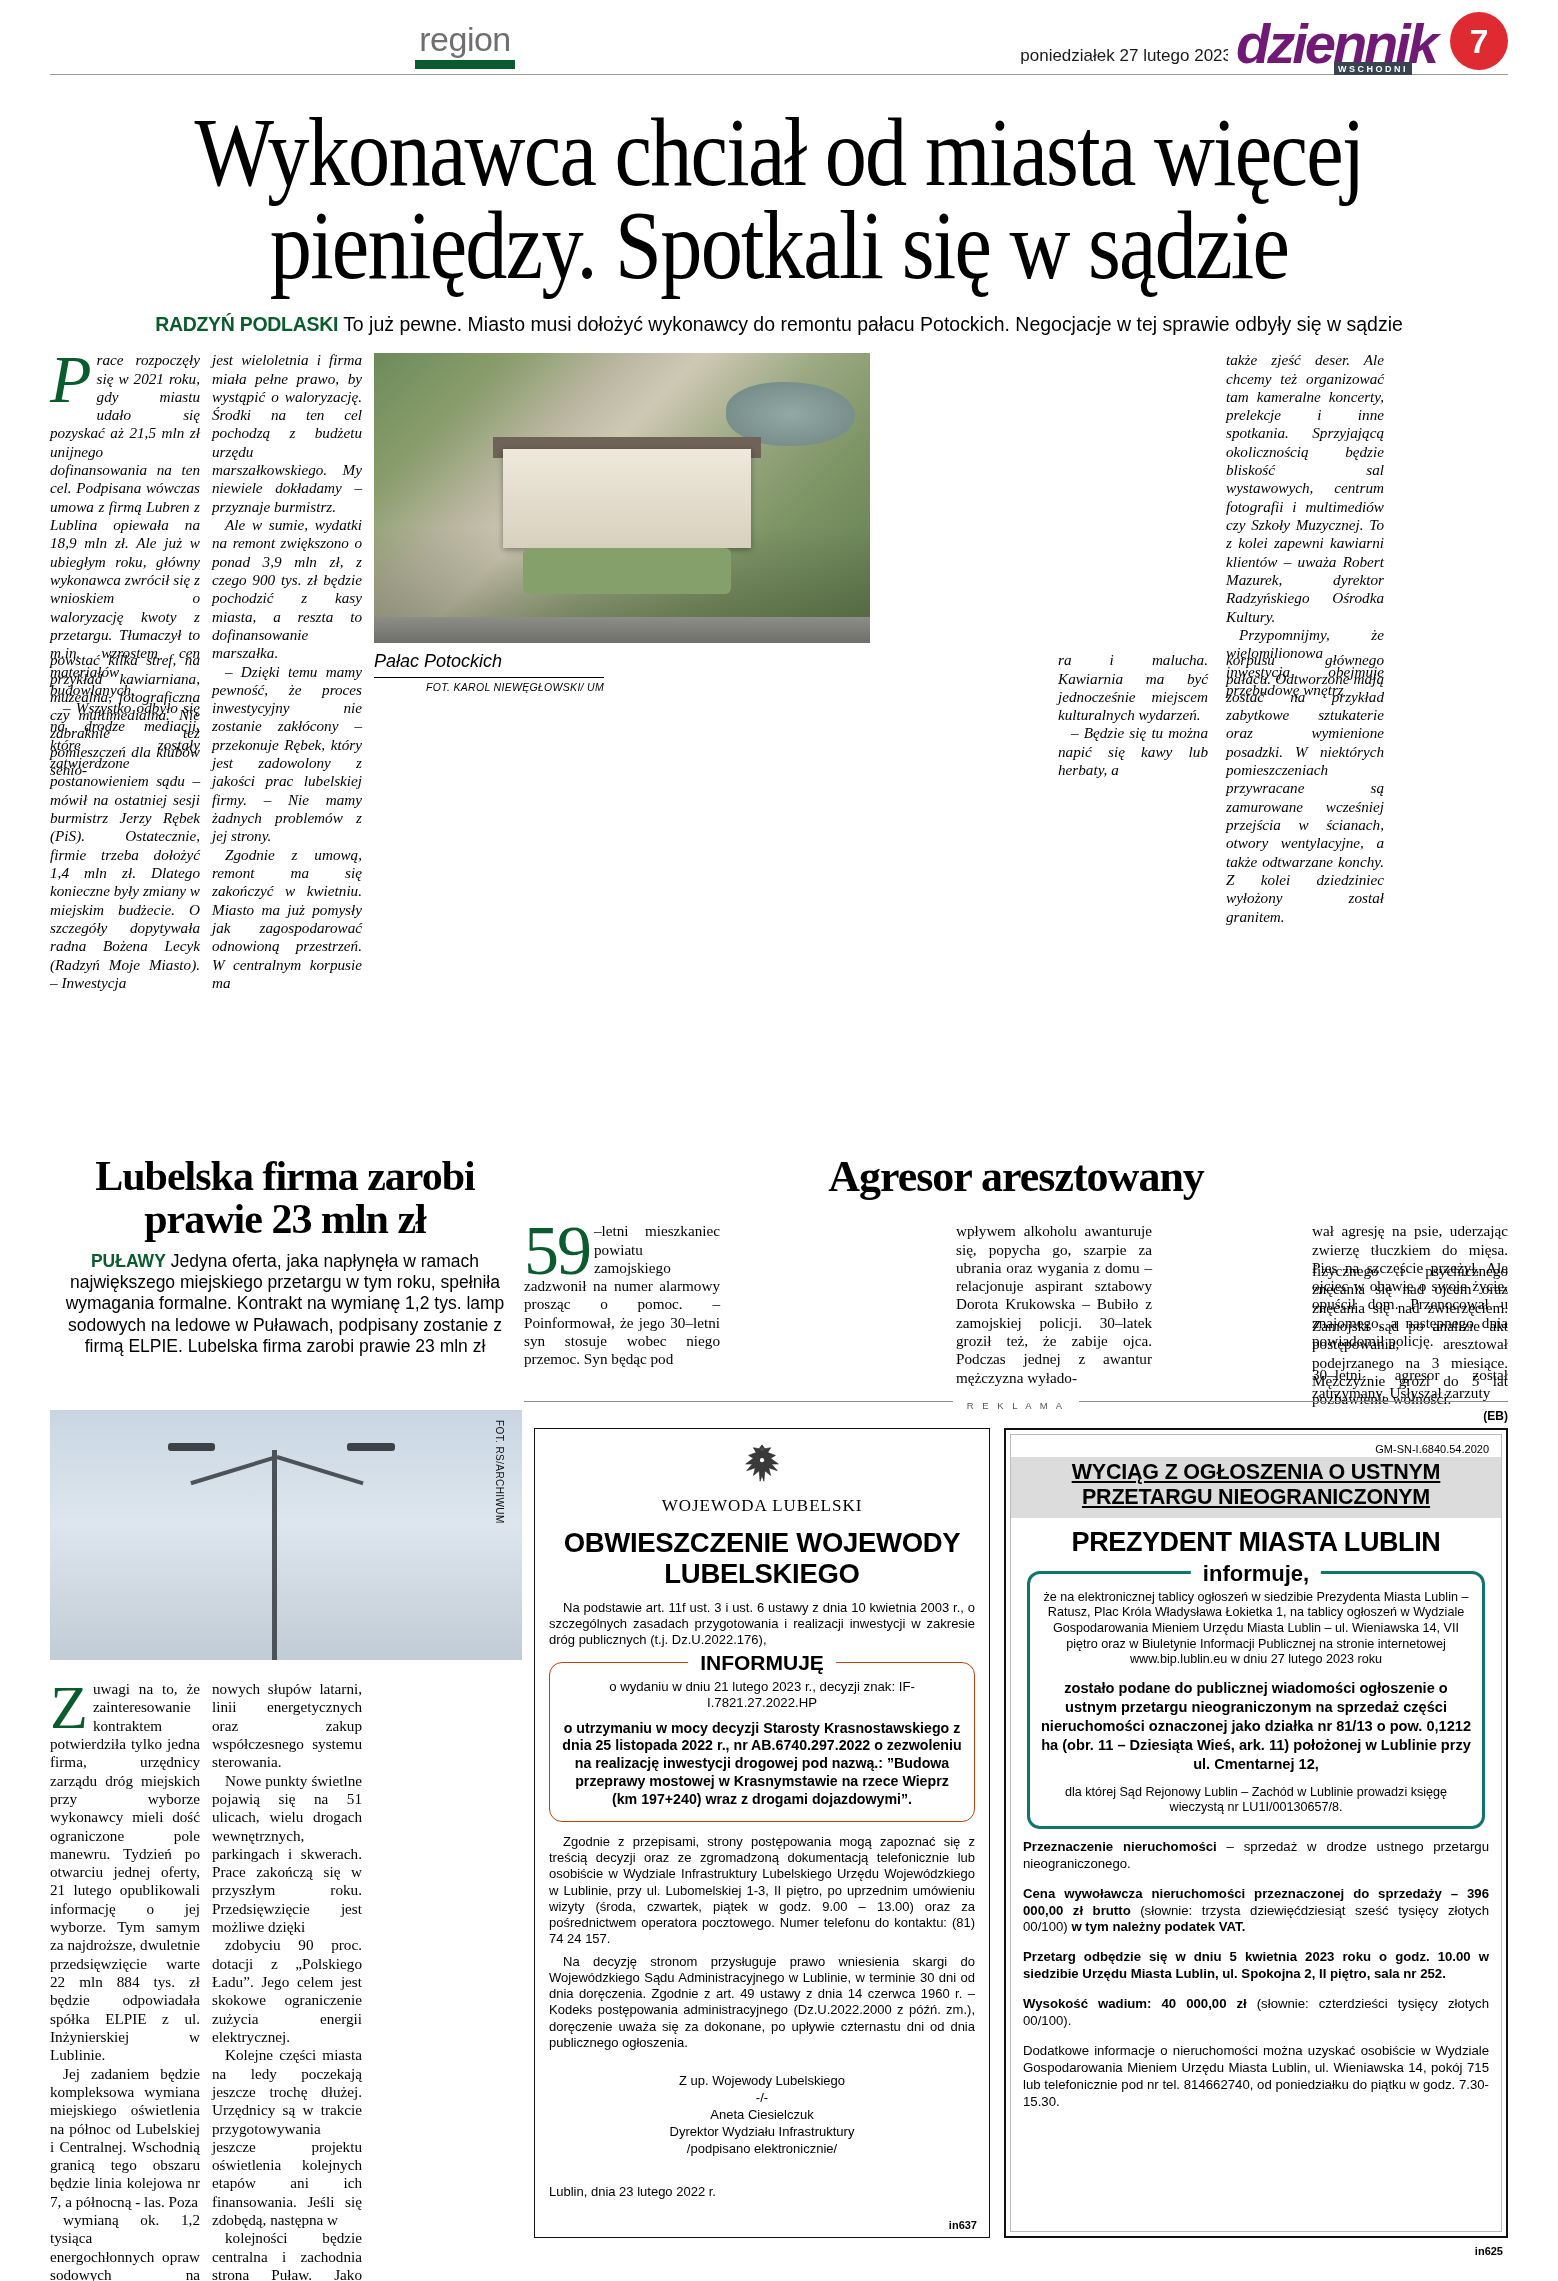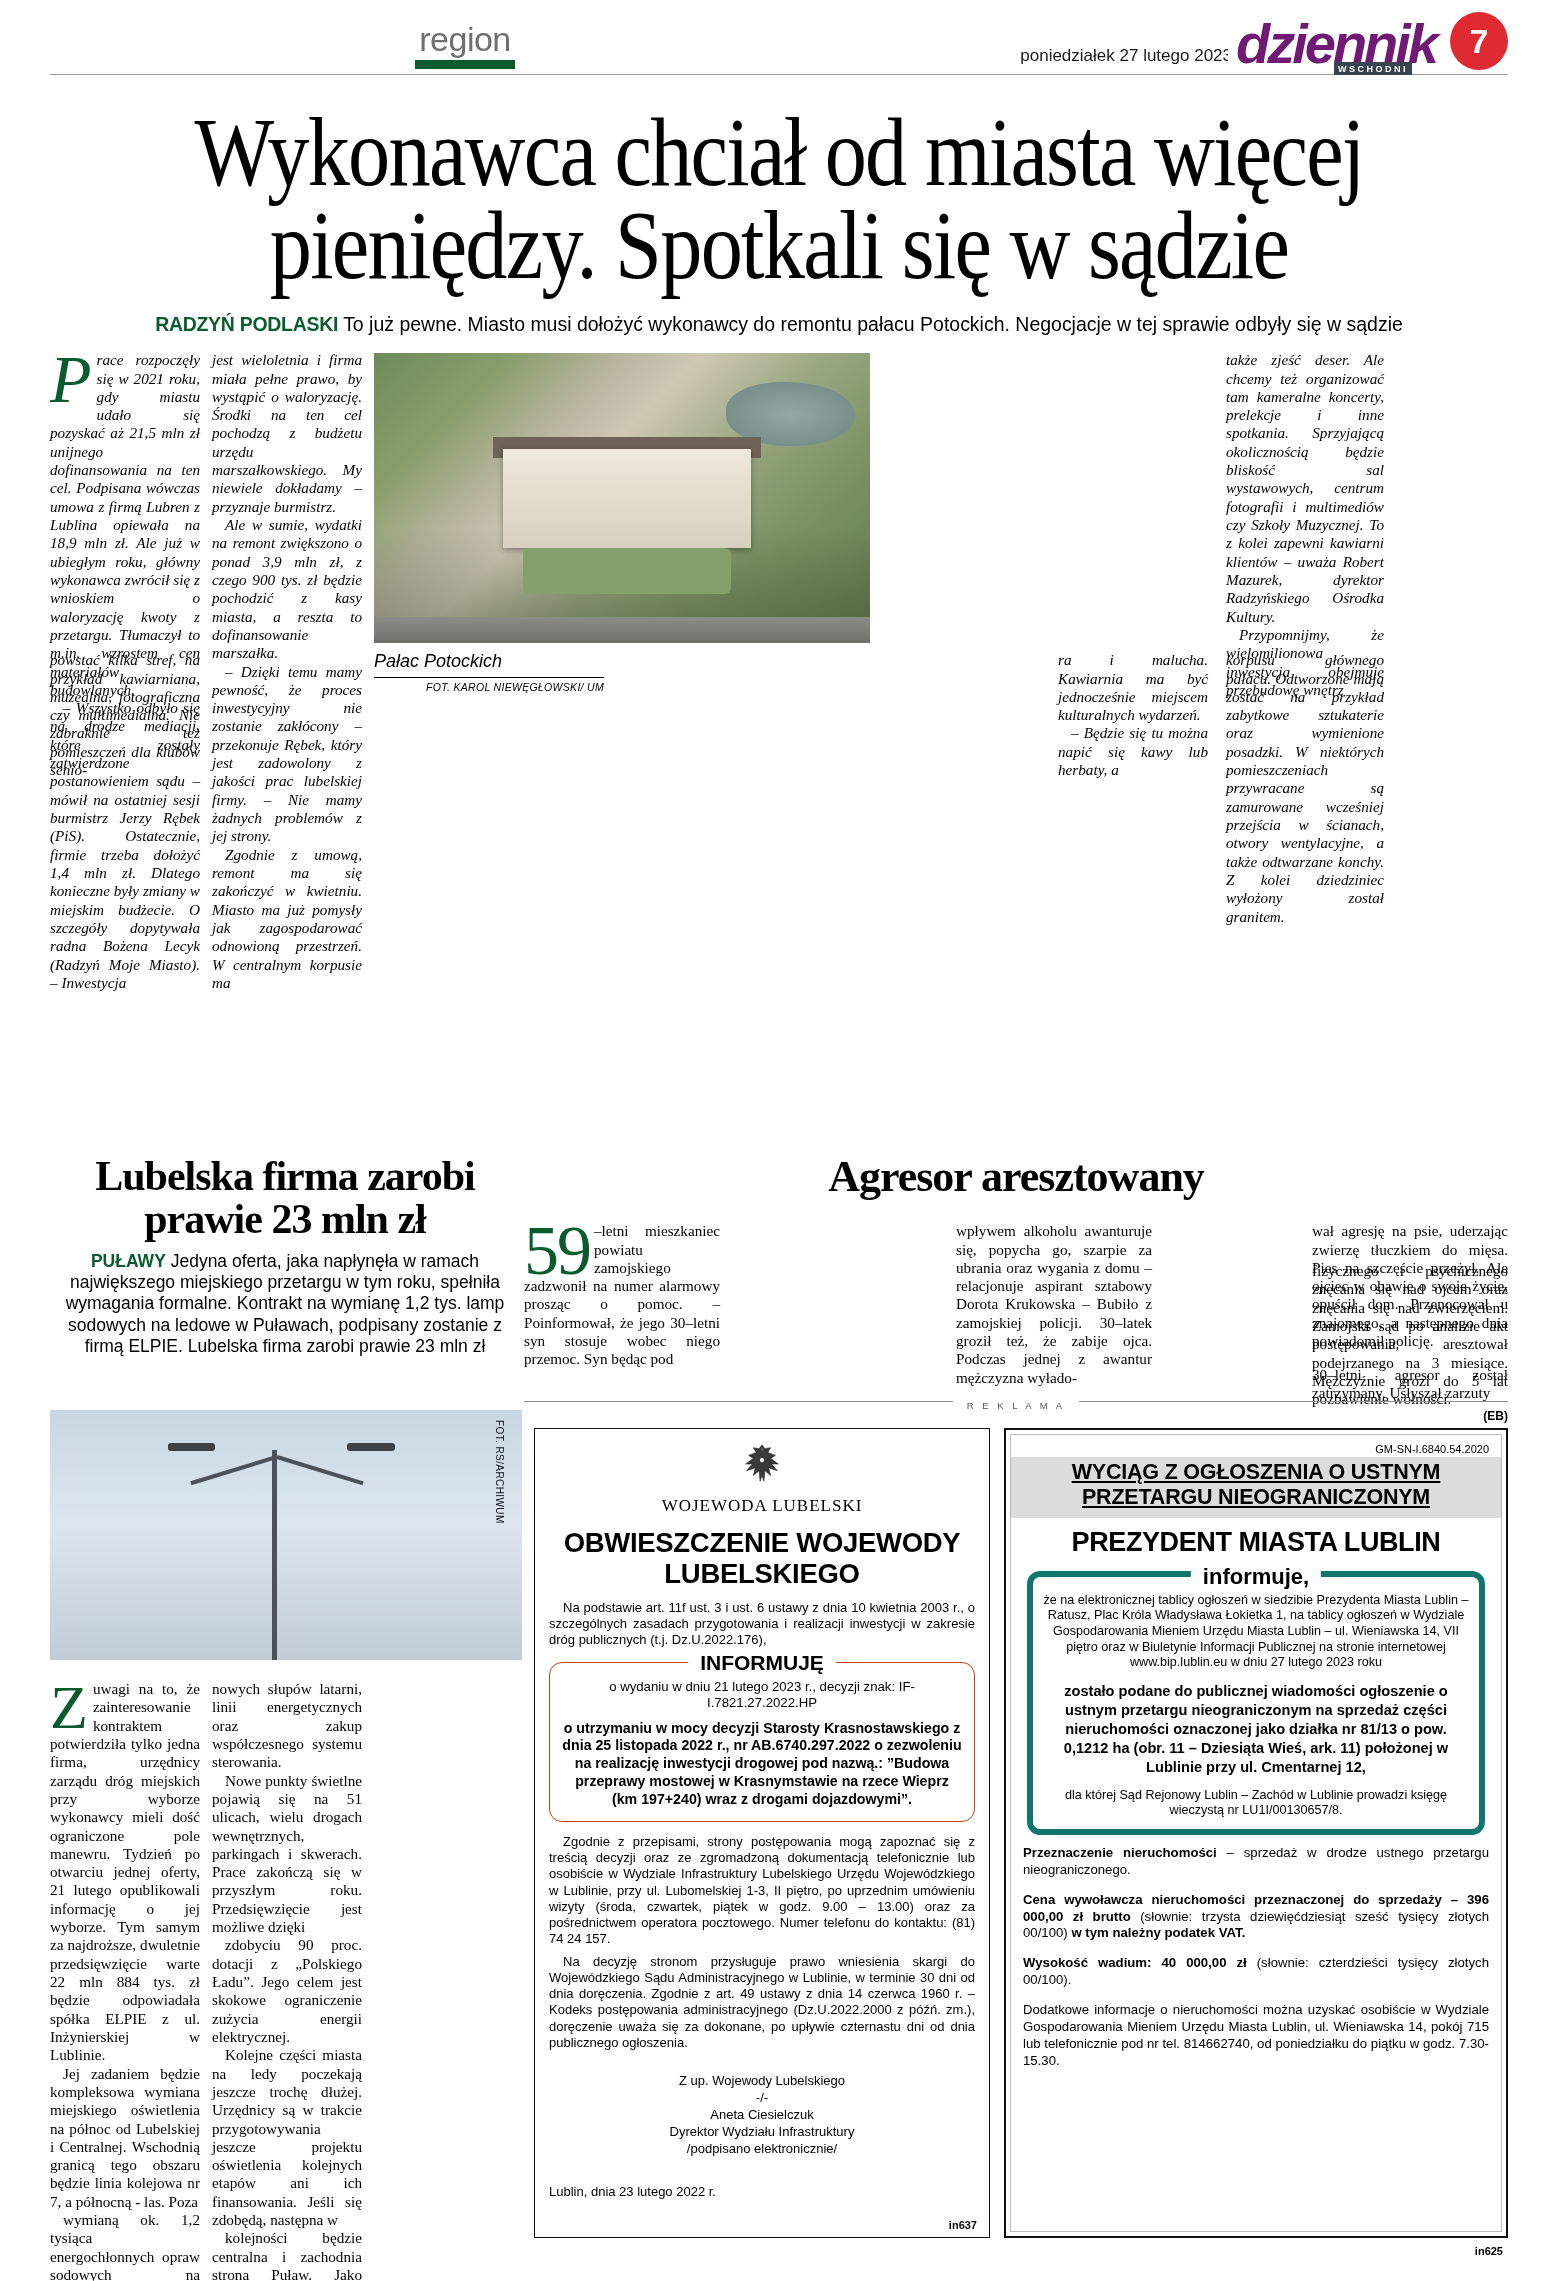--- a/index.html
+++ b/index.html
@@ -236,21 +236,21 @@
   .ad2 .refno { text-align:right; font-size:11px; }
   .ad2 .band { background:#dcdcdc; margin:2px -12px 0; padding:3px 12px 7px; }
   .ad2 h3 {
     text-align:center; font-size:21.5px; font-weight:bold; line-height:1.18;
     margin:0; text-decoration:underline; letter-spacing:-0.2px;
   }
   .ad2 h2 {
     text-align:center; font-size:27px; font-weight:bold; margin:9px 0 2px; letter-spacing:-0.4px;
   }
   .informuje-box2 {
-    border:6px solid #0f766e; border-radius:13px; padding:16px 10px 10px;
+    border:3px solid #0f766e; border-radius:13px; padding:16px 10px 10px;
     margin:13px 4px 10px; position:relative; text-align:center;
   }
   .informuje-label2 {
     position:absolute; top:-13px; left:50%; transform:translateX(-50%);
     background:#fff; padding:0 12px; font-size:22px; font-weight:bold;
   }
   .informuje-box2 .t1 { font-size:12.6px; line-height:1.24; }
   .informuje-box2 .t2 { font-size:14.6px; font-weight:bold; line-height:1.3; margin:11px 0; }
   .informuje-box2 .t3 { font-size:12.6px; line-height:1.24; }
   .ad2 p { font-size:13.2px; line-height:1.28; margin:0 0 13px; text-align:justify; }
@@ -421,20 +421,21 @@
 
       <div class="informuje-box2">
         <div class="informuje-label2">informuje,</div>
         <div class="t1">że na elektronicznej tablicy ogłoszeń w siedzibie Prezydenta Miasta Lublin – Ratusz, Plac Króla Władysława Łokietka 1, na tablicy ogłoszeń w Wydziale Gospodarowania Mieniem Urzędu Miasta Lublin – ul. Wieniawska 14, VII piętro oraz w Biuletynie Informacji Publicznej na stronie internetowej www.bip.lublin.eu w dniu 27 lutego 2023 roku</div>
         <div class="t2">zostało podane do publicznej wiadomości ogłoszenie o ustnym przetargu nieograniczonym na sprzedaż części nieruchomości oznaczonej jako działka nr 81/13 o pow. 0,1212 ha (obr. 11 – Dziesiąta Wieś, ark. 11) położonej w Lublinie przy ul. Cmentarnej 12,</div>
         <div class="t3">dla której Sąd Rejonowy Lublin – Zachód w Lublinie prowadzi księgę wieczystą nr LU1I/00130657/8.</div>
       </div>
 
       <p><b>Przeznaczenie nieruchomości</b><span> – sprzedaż w drodze ustnego przetargu nieograniczonego.</span></p>
       <p><b>Cena wywoławcza nieruchomości przeznaczonej do sprzedaży – 396 000,00 zł brutto</b><span> (słownie: trzysta dziewięćdziesiąt sześć tysięcy złotych 00/100) </span><b>w tym należny podatek VAT.</b></p>
+      <p><b>Przetarg odbędzie się w dniu 5 kwietnia 2023 roku o godz. 10.00 w siedzibie Urzędu Miasta Lublin, ul. Spokojna 2, II piętro, sala nr 252.</b></p>
       <p><b>Wysokość wadium: 40 000,00 zł</b><span> (słownie: czterdzieści tysięcy złotych 00/100).</span></p>
       <p>Dodatkowe informacje o nieruchomości można uzyskać osobiście w Wydziale Gospodarowania Mieniem Urzędu Miasta Lublin, ul. Wieniawska 14, pokój 715 lub telefonicznie pod nr tel. 814662740, od poniedziałku do piątku w godz. 7.30-15.30.</p>
 
       <div class="code">in625</div>
     </div>
   </div>
 
 </div>
 
 </body></html>

